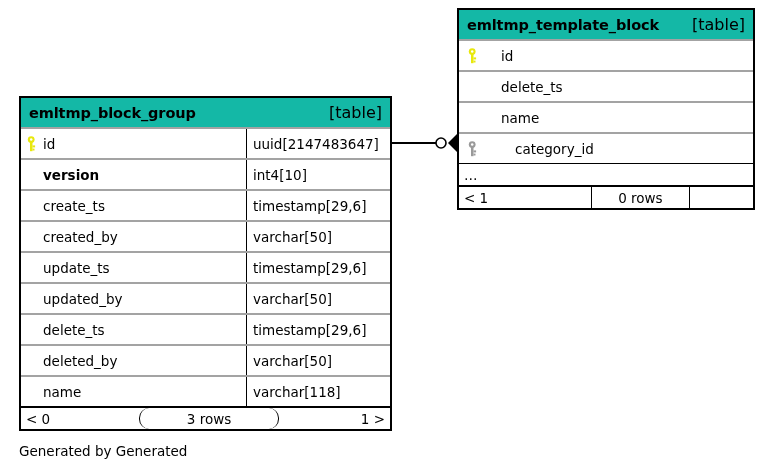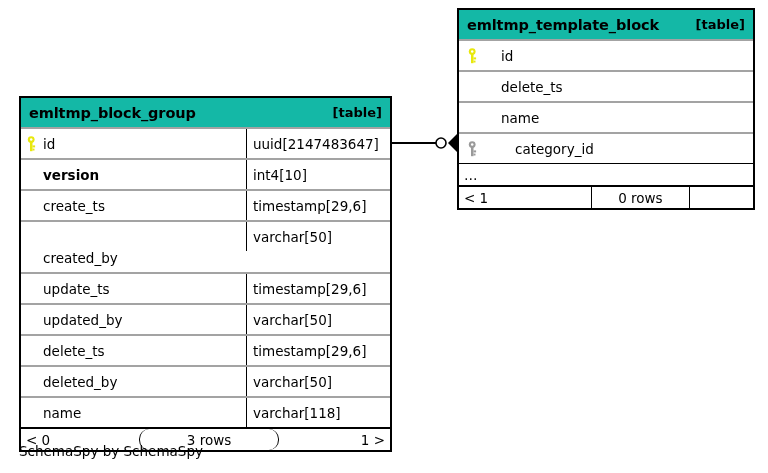--- a/index.html
+++ b/index.html
@@ -40,23 +40,22 @@
     padding: 0 8px;
     height: 29px;
   }
   .er-title {
     font-weight: bold;
     font-size: 14.5px;
     letter-spacing: -0.1px;
     white-space: nowrap;
   }
   .er-tag {
-    font-size: 13px;
-    white-space: nowrap;
-    font-weight: bold;
+    font-size: 16px;
+    white-space: nowrap;
   }
 
   
   .cell-name {
     box-sizing: border-box;
     display: flex;
     align-items: center;
     height: 29px;
     position: relative;
     flex: none;
@@ -171,21 +170,21 @@
 
   <div class="er-row">
     <div class="cell-name" style="width:225px;">
       <span class="key-slot"></span>
       <span class="col-label">create_ts</span>
     </div>
     <div class="cell-type" style="width:144px;">timestamp[29,6]</div>
   </div>
 
   <div class="er-row">
-    <div class="cell-name" style="width:225px;margin-top:21px;">
+    <div class="cell-name" style="width:225px;">
       <span class="key-slot"></span>
       <span class="col-label">created_by</span>
     </div>
     <div class="cell-type" style="width:144px;">varchar[50]</div>
   </div>
 
   <div class="er-row">
     <div class="cell-name" style="width:225px;">
       <span class="key-slot"></span>
       <span class="col-label">update_ts</span>
@@ -296,13 +295,13 @@
   <g>
 
     <line x1="392" y1="143" x2="436" y2="143" stroke="#000000" stroke-width="2"></line>
 
     <circle cx="441" cy="143" r="5" fill="#ffffff" stroke="#000000" stroke-width="1.6"></circle>
 
     <path d="M 457 134 L 448 143 L 457 152 Z" fill="#000000"></path>
   </g>
 </svg>
 
-<div id="generated-caption">SchemaSpy by SchemaSpy</div>
+<div id="generated-caption">Generated by Generated</div>
 
 </body></html>

